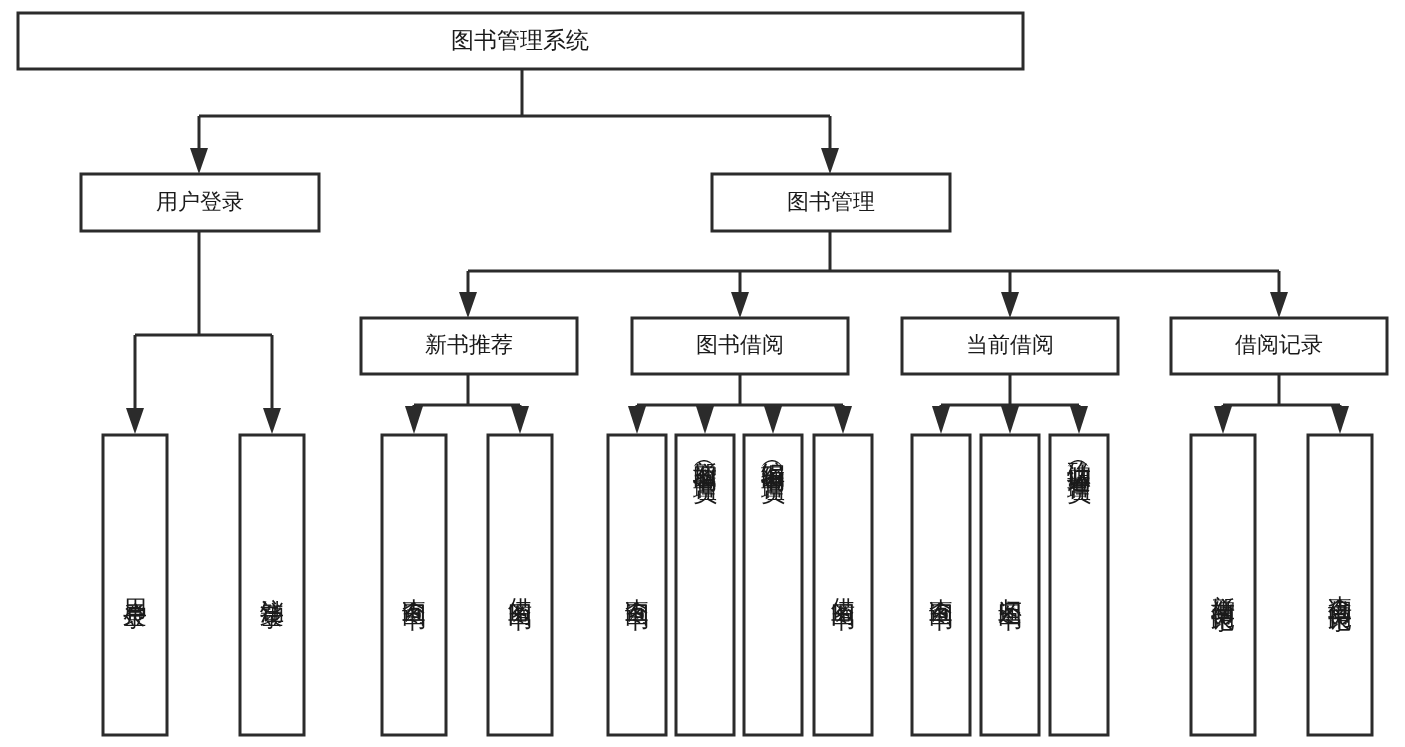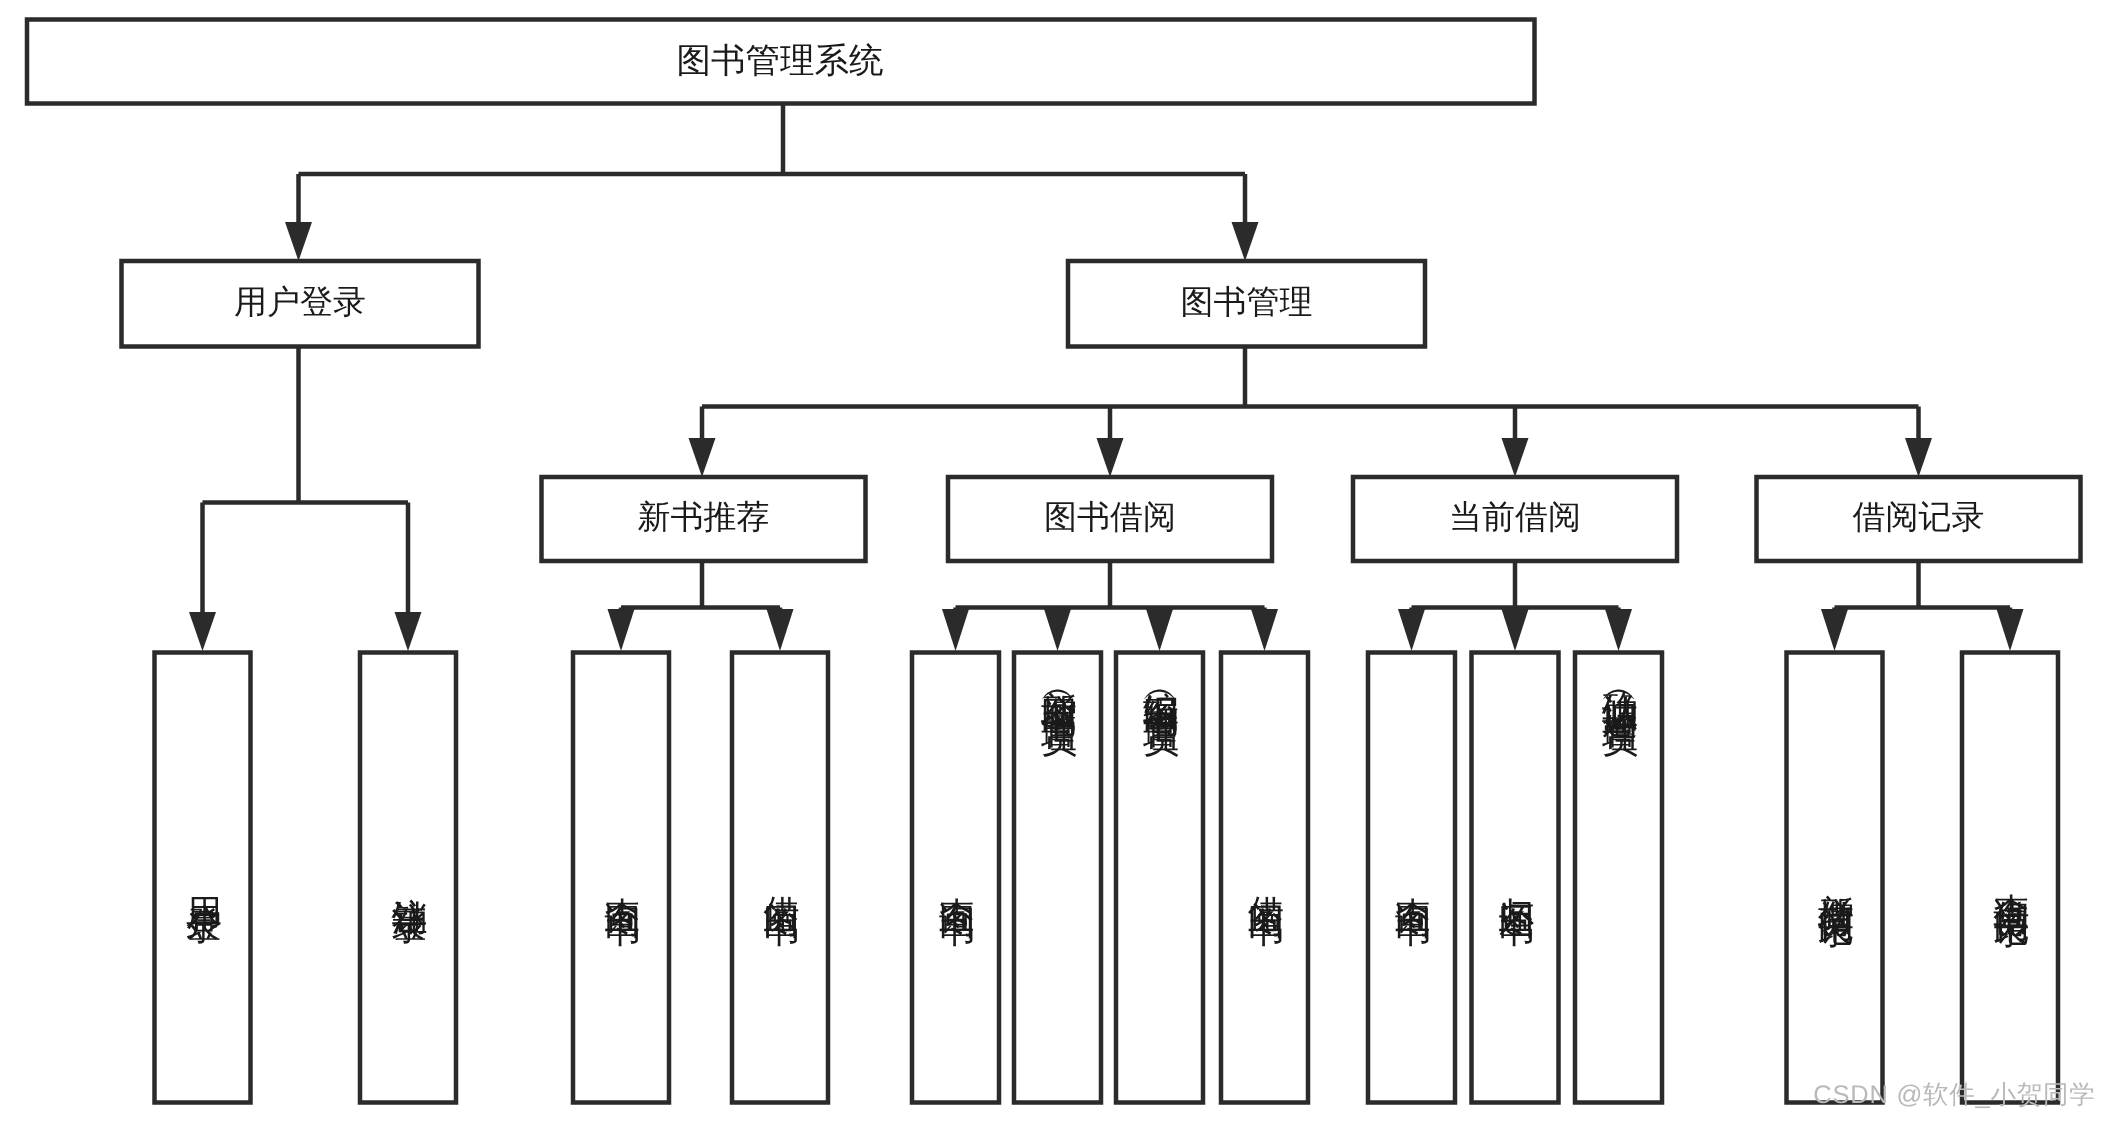--- a/index.html
+++ b/index.html
@@ -223,15 +223,14 @@
   <div class="vlabel" style="left:744px; top:435px; width:58px; height:300px; justify-content:flex-start; padding-top:6px; box-sizing:border-box;">编辑图书（管理员）</div>
   <div class="vlabel" style="left:814px; top:435px; width:58px; height:300px;">借阅图书</div>
 
   <div class="vlabel" style="left:912px; top:435px; width:58px; height:300px;">查询图书</div>
   <div class="vlabel" style="left:981px; top:435px; width:58px; height:300px;">归还图书</div>
   <div class="vlabel" style="left:1050px; top:435px; width:58px; height:300px; justify-content:flex-start; padding-top:6px; box-sizing:border-box;">确认归还（管理员）</div>
 
   <div class="vlabel" style="left:1191px; top:435px; width:64px; height:300px;">新增借阅记录</div>
   <div class="vlabel" style="left:1308px; top:435px; width:64px; height:300px;">查询借阅记录</div>
 
-  <div class="watermark">CSDN @软件_小贺同学</div>
 
 </div>
 
 </body></html>

